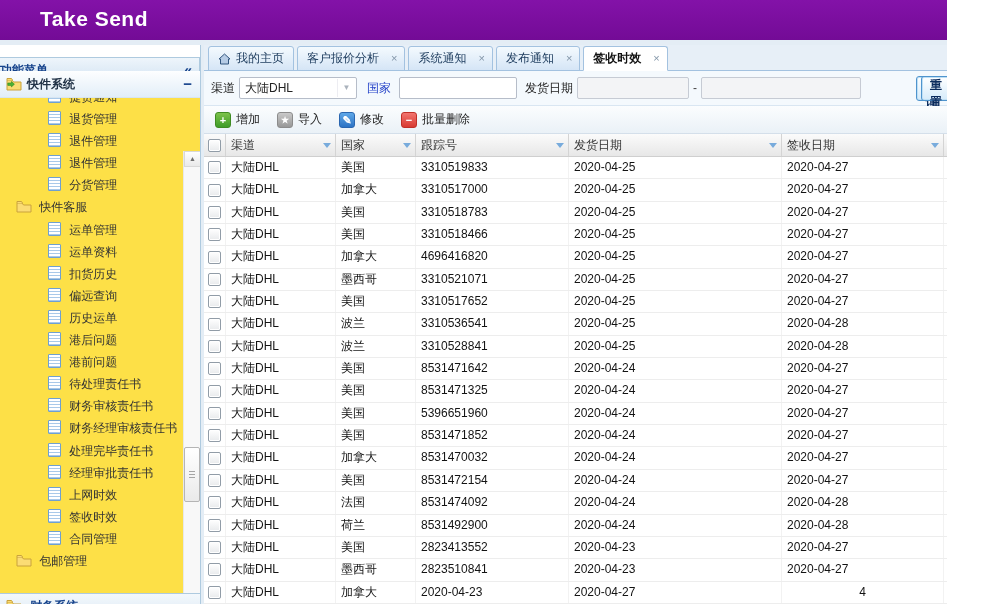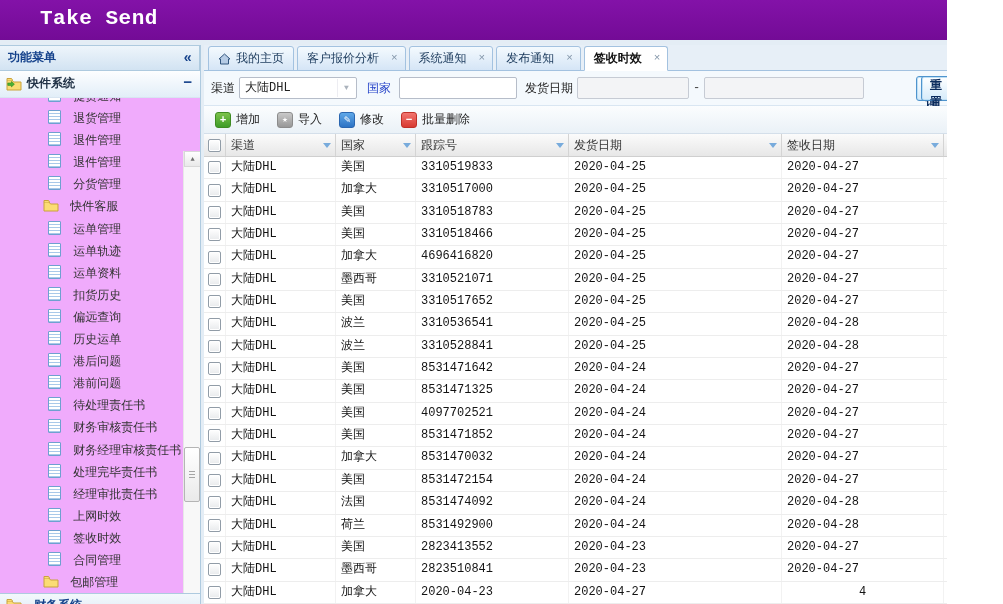--- a/index.html
+++ b/index.html
@@ -1,40 +1,40 @@
 <!DOCTYPE html>
 <html><head>
 <meta charset="utf-8">
 <style>
   *{margin:0;padding:0;box-sizing:border-box}
   html,body{background:#fff}
   #root{position:relative;width:947px;height:604px;overflow:hidden;background:#E4EDF5;
-        font-family:Liberation Mono, monospace;font-size:12px;color:#222}
+        font-family:Liberation Sans, sans-serif;font-size:12px;color:#222}
 
   
   .app-header{position:absolute;left:0;top:0;width:100%;height:40px;
               background:linear-gradient(#8312A8,#730B96)}
   .app-title{position:absolute;left:40px;top:7px;font-size:21px;font-weight:bold;color:#fff;letter-spacing:.5px}
 
   
   .sidebar{position:absolute;left:0;top:45px;width:201px;bottom:0;background:#fff;border-right:1px solid #AECADF}
-  .sb-title{position:absolute;left:0;top:0;width:100%;height:26px;
+  .sb-title{position:absolute;left:0;top:12px;width:100%;height:26px;
             background:linear-gradient(#EEF5FB,#D2E3F2);border:1px solid #AECADF;border-left:none;
-            color:#15428B;font-weight:bold;line-height:24px;padding-left:8px}
+            color:#15428B;font-weight:bold;line-height:24px;}
   .sb-collapse{position:absolute;right:7px;top:0;line-height:24px;font-size:14px;color:#15428B;font-weight:bold;cursor:pointer}
   .sb-root{position:absolute;left:0;top:26px;width:100%;height:27px;
            background:linear-gradient(#FDFEFF,#E2EEF8);border-bottom:1px solid #D8E5F1;
            font-weight:bold;color:#223347;line-height:26px;padding-left:27px}
   .sb-root-minus{position:absolute;right:8px;top:0;line-height:26px;font-size:15px;color:#15428B;cursor:pointer}
   .rootfolder-ico{position:absolute;left:6px;top:6px}
-  .sb-tree{position:absolute;left:0;top:53px;right:0;bottom:0;background:#f0abfc;overflow:hidden}
+  .sb-tree{position:absolute;left:0;top:53px;right:0;bottom:0;background:#fde047;overflow:hidden}
   .tree-list{margin-top:-12px}
   .tree-item{height:22.1px;line-height:22.1px;white-space:nowrap;cursor:pointer;color:#333}
   .tree-item.leaf{padding-left:48px}
-  .tree-item.folder{padding-left:43px}
+  .tree-item.folder{padding-left:16px}
   .leaf-ico{display:inline-block;width:13px;height:14px;margin-right:5px;vertical-align:-2px;
             border:1px solid #6FA0D0;border-radius:1px;
             background:repeating-linear-gradient(to bottom,#fff 0 2px,#A9C9E9 2px 3px)}
   .folder-ico{display:none;margin-right:4px;vertical-align:-2px}
   .tree-item.folder .folder-ico{display:inline-block}
   
   .sb-scroll{position:absolute;top:53px;right:0;width:17px;height:495px;background:#F8F8F8;border-left:1px solid #E8E8E8}
   .sb-scroll .sbtn{position:absolute;left:0;width:17px;height:16px;background:linear-gradient(#FEFEFE,#E9E9E9);
                    border:1px solid #D8D8D8;color:#707070;font-size:7px;text-align:center;line-height:14px;cursor:pointer}
   .sb-scroll .up{top:0}
@@ -172,25 +172,20 @@
             <span class="t-label">快件客服</span>
           </div>
           <div class="tree-item leaf">
             <span class="leaf-ico"></span>
             
             <span class="t-label">运单管理</span>
           </div>
           <div class="tree-item leaf">
             <span class="leaf-ico"></span>
             
-            <span class="t-label">运单轨迹</span>
-          </div>
-          <div class="tree-item leaf">
-            <span class="leaf-ico"></span>
-            
             <span class="t-label">运单资料</span>
           </div>
           <div class="tree-item leaf">
             <span class="leaf-ico"></span>
             
             <span class="t-label">扣货历史</span>
           </div>
           <div class="tree-item leaf">
             <span class="leaf-ico"></span>
             
@@ -509,21 +504,21 @@
           <div class="cell">2020-04-27</div>
           <div class="cell num">3</div>
           <div class="cell"></div>
         </div>
         <div class="row grid-cols">
           <div class="cell cb">
             <span class="checkbox"></span>
           </div>
           <div class="cell">大陆DHL</div>
           <div class="cell">美国</div>
-          <div class="cell">4097702521</div>
+          <div class="cell">5396651960</div>
           <div class="cell">2020-04-24</div>
           <div class="cell">2020-04-27</div>
           <div class="cell num">3</div>
           <div class="cell"></div>
         </div>
         <div class="row grid-cols">
           <div class="cell cb">
             <span class="checkbox"></span>
           </div>
           <div class="cell">大陆DHL</div>

